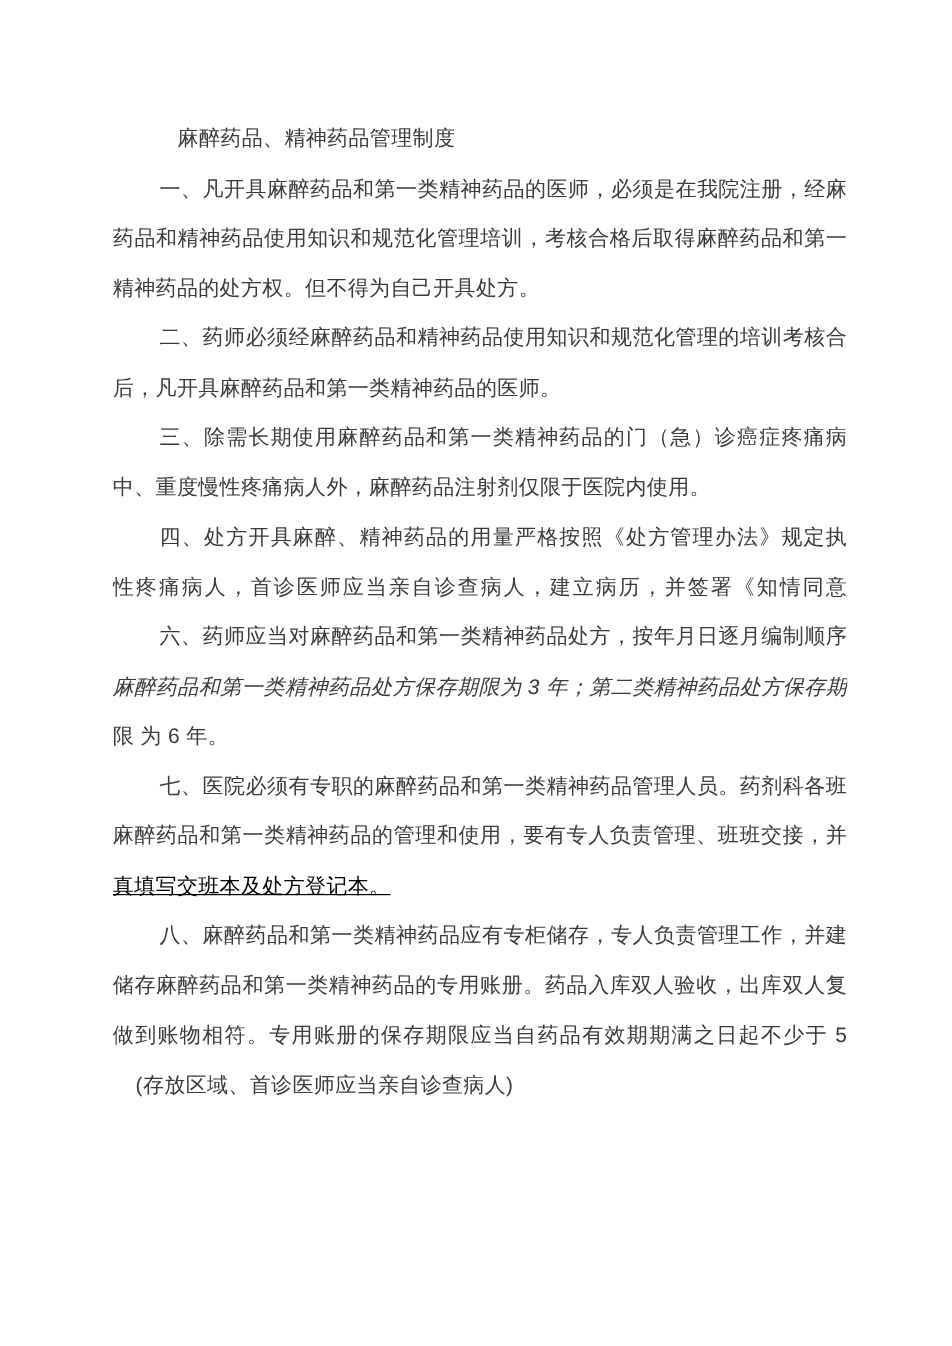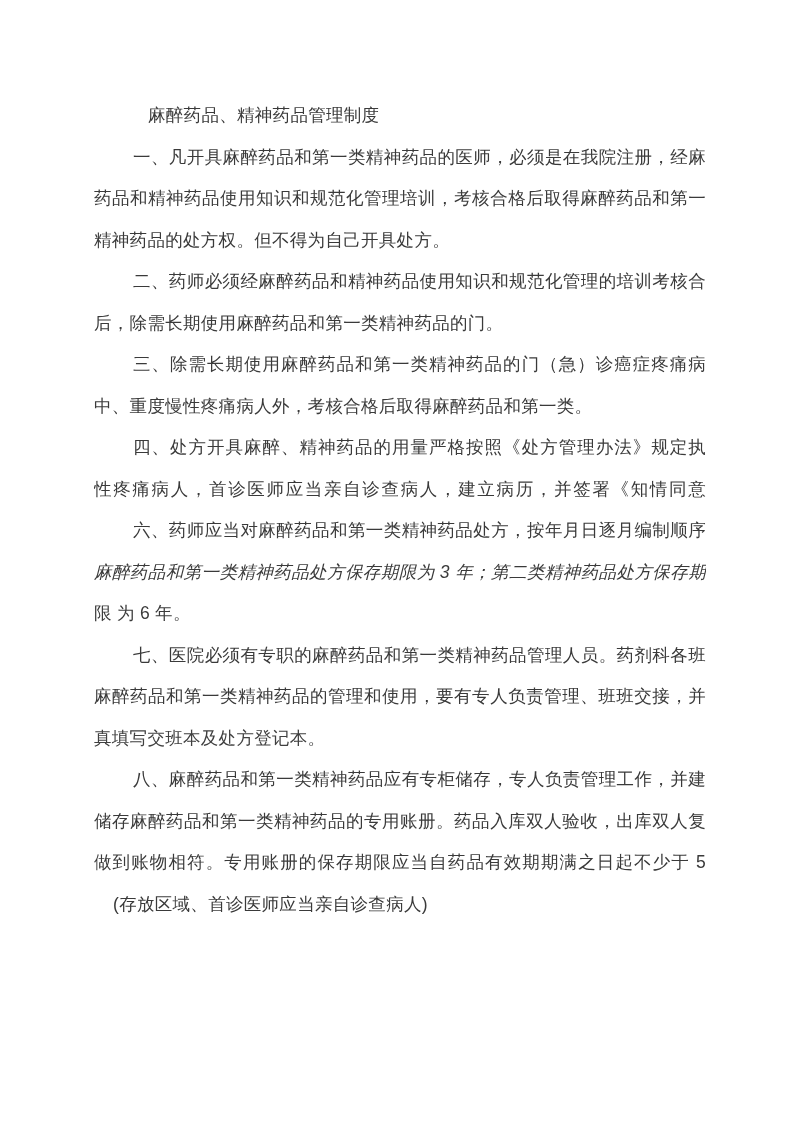--- a/index.html
+++ b/index.html
@@ -46,29 +46,29 @@
 </head>
 <body style="background: rgb(255, 255, 255);">
 
 <div class="page">
   <div class="doc-body" id="doc-body">
       <div class="line indent-title" style="color: rgb(58, 58, 58);">麻醉药品、精神药品管理制度</div>
       <div class="line flush indent-para" style="color: rgb(58, 58, 58);">一、凡开具麻醉药品和第一类精神药品的医师，必须是在我院注册，经麻醉</div>
       <div class="line flush" style="color: rgb(58, 58, 58);">药品和精神药品使用知识和规范化管理培训，考核合格后取得麻醉药品和第一类</div>
       <div class="line" style="color: rgb(58, 58, 58);">精神药品的处方权。但不得为自己开具处方。</div>
       <div class="line flush indent-para" style="color: rgb(58, 58, 58);">二、药师必须经麻醉药品和精神药品使用知识和规范化管理的培训考核合格</div>
-      <div class="line" style="color: rgb(58, 58, 58);">后，除需长期使用麻醉药品和第一类精神药品的门。</div>
+      <div class="line" style="color: rgb(58, 58, 58);">后，凡开具麻醉药品和第一类精神药品的医师。</div>
       <div class="line flush indent-para" style="color: rgb(58, 58, 58);">三、除需长期使用麻醉药品和第一类精神药品的门（急）诊癌症疼痛病人、</div>
-      <div class="line" style="color: rgb(58, 58, 58);">中、重度慢性疼痛病人外，考核合格后取得麻醉药品和第一类。</div>
+      <div class="line" style="color: rgb(58, 58, 58);">中、重度慢性疼痛病人外，麻醉药品注射剂仅限于医院内使用。</div>
       <div class="line flush indent-para" style="color: rgb(58, 58, 58);">四、处方开具麻醉、精神药品的用量严格按照《处方管理办法》规定执行。</div>
       <div class="line flush" style="color: rgb(58, 58, 58);">性疼痛病人，首诊医师应当亲自诊查病人，建立病历，并签署《知情同意书》； 每</div>
       <div class="line flush indent-para" style="color: rgb(58, 58, 58);">六、药师应当对麻醉药品和第一类精神药品处方，按年月日逐月编制顺序号。</div>
       <div class="line flush" style="color: rgb(58, 58, 58); font-style: italic;">麻醉药品和第一类精神药品处方保存期限为 3 年；第二类精神药品处方保存期</div>
       <div class="line" style="color: rgb(58, 58, 58);">限 为 6 年。</div>
       <div class="line flush indent-para" style="color: rgb(58, 58, 58);">七、医院必须有专职的麻醉药品和第一类精神药品管理人员。药剂科各班组</div>
       <div class="line flush" style="color: rgb(58, 58, 58);">麻醉药品和第一类精神药品的管理和使用，要有专人负责管理、班班交接，并认</div>
-      <div class="line" style="color: #404040;">真填写交班本及处方登记本。</div>
+      <div class="line" style="color: #000000; text-decoration: underline;">真填写交班本及处方登记本。</div>
       <div class="line flush indent-para" style="color: rgb(58, 58, 58);">八、麻醉药品和第一类精神药品应有专柜储存，专人负责管理工作，并建立</div>
       <div class="line flush" style="color: rgb(58, 58, 58);">储存麻醉药品和第一类精神药品的专用账册。药品入库双人验收，出库双人复核，</div>
       <div class="line flush" style="color: rgb(58, 58, 58);">做到账物相符。专用账册的保存期限应当自药品有效期期满之日起不少于 5 年。</div>
       <div class="line indent-note" style="color: rgb(58, 58, 58);">(存放区域、首诊医师应当亲自诊查病人)</div>
     </div>
 </div>
 
 </body></html>

